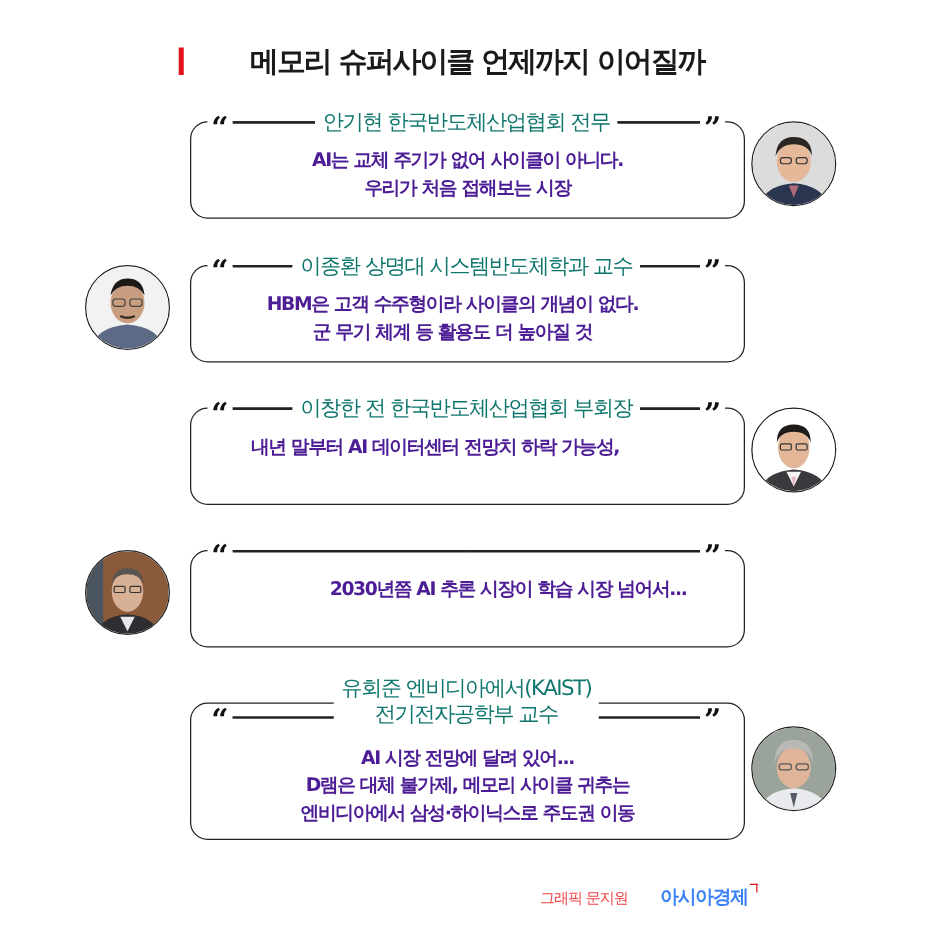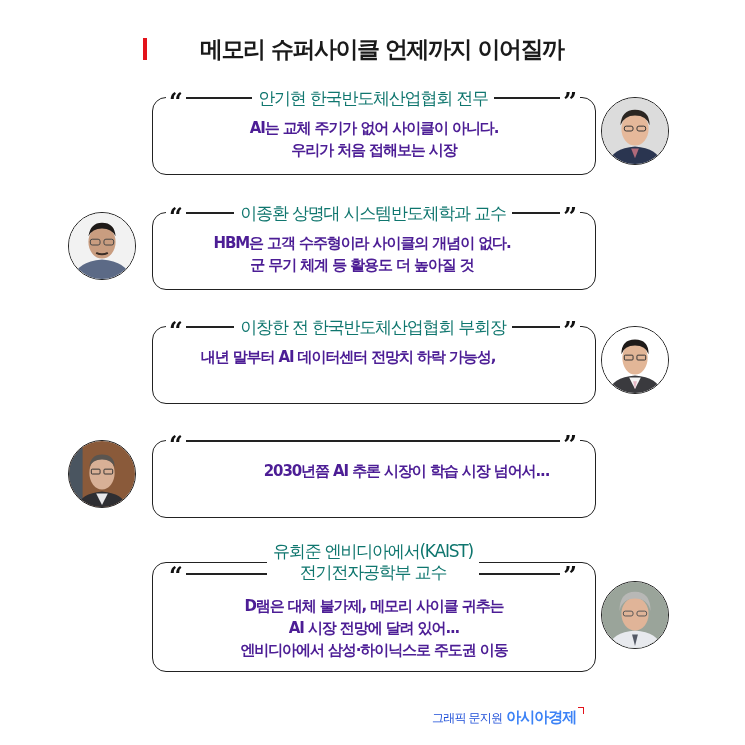--- a/index.html
+++ b/index.html
@@ -34,21 +34,21 @@
   }
   .photo {
     position: absolute; width: 68px; height: 68px; border-radius: 50%;
     border: 1.5px solid #222; overflow: hidden; background: #e9e9e9;
   }
   .photo svg { width: 100%; height: 100%; display: block; }
 
   .credit {
     position: absolute; left: 432px; top: 708px; display: flex; align-items: baseline;
   }
-  .credit-author { font-size: 12px; letter-spacing: -0.8px; color: #1d4ed8; margin-right: 4px; }
+  .credit-author { font-size: 12px; letter-spacing: -0.8px; color: #ef4444; margin-right: 26px; }
   .credit-brand { font-size: 15px; font-weight: bold; letter-spacing: -1px; color: #3b82f6; }
   .brand-mark { width: 6px; height: 7px; border: 1.5px solid #e3131b; border-top: none; border-right: none; transform: rotate(180deg); margin-left: 2px; position: relative; top: -8px; display: inline-block; }
 </style>
 </head>
 <body>
 
 <div class="title">
   <span class="title-bar"></span>
   <span>메모리 슈퍼사이클 언제까지 이어질까</span>
 </div>
@@ -162,22 +162,22 @@
     <span class="quote" style="align-self:center; top:12px;">“</span>
     <span class="rule" style="align-self:center; position:relative; top:12px;"></span>
     <span class="speaker" style="line-height:21px;">
       <div>유회준 엔비디아에서(KAIST)</div>
       <div>전기전자공학부 교수</div>
     </span>
     <span class="rule" style="align-self:center; position:relative; top:12px;"></span>
     <span class="quote" style="align-self:center; top:12px;">”</span>
   </div>
   <div class="quote-text" style="left:152px; top:595px; width:444px;">
+    <div>AI 시장 전망에 달려 있어...</div>
     <div>D램은 대체 불가제, 메모리 사이클 귀추는</div>
-    <div>AI 시장 전망에 달려 있어...</div>
     <div>엔비디아에서 삼성·하이닉스로 주도권 이동</div>
   </div>
   <div class="photo" style="left:601px; top:581px;">
     <svg viewBox="0 0 68 68">
       <rect width="68" height="68" fill="#9aa49a"></rect>
       <path d="M6 68 Q10 52 34 50 Q58 52 62 68Z" fill="#e8eaee"></path>
       <path d="M31 54 L34 66 L37 54Z" fill="#555a66"></path>
       <ellipse cx="34" cy="33" rx="14" ry="17" fill="#e0b498"></ellipse>
       <path d="M18 30 Q18 10 34 10 Q50 10 50 30 Q47 17 34 17 Q21 17 18 30Z" fill="#b8b8b6"></path>
       <rect x="22" y="30" width="10" height="5" rx="2" fill="none" stroke="#555" stroke-width="1"></rect>

